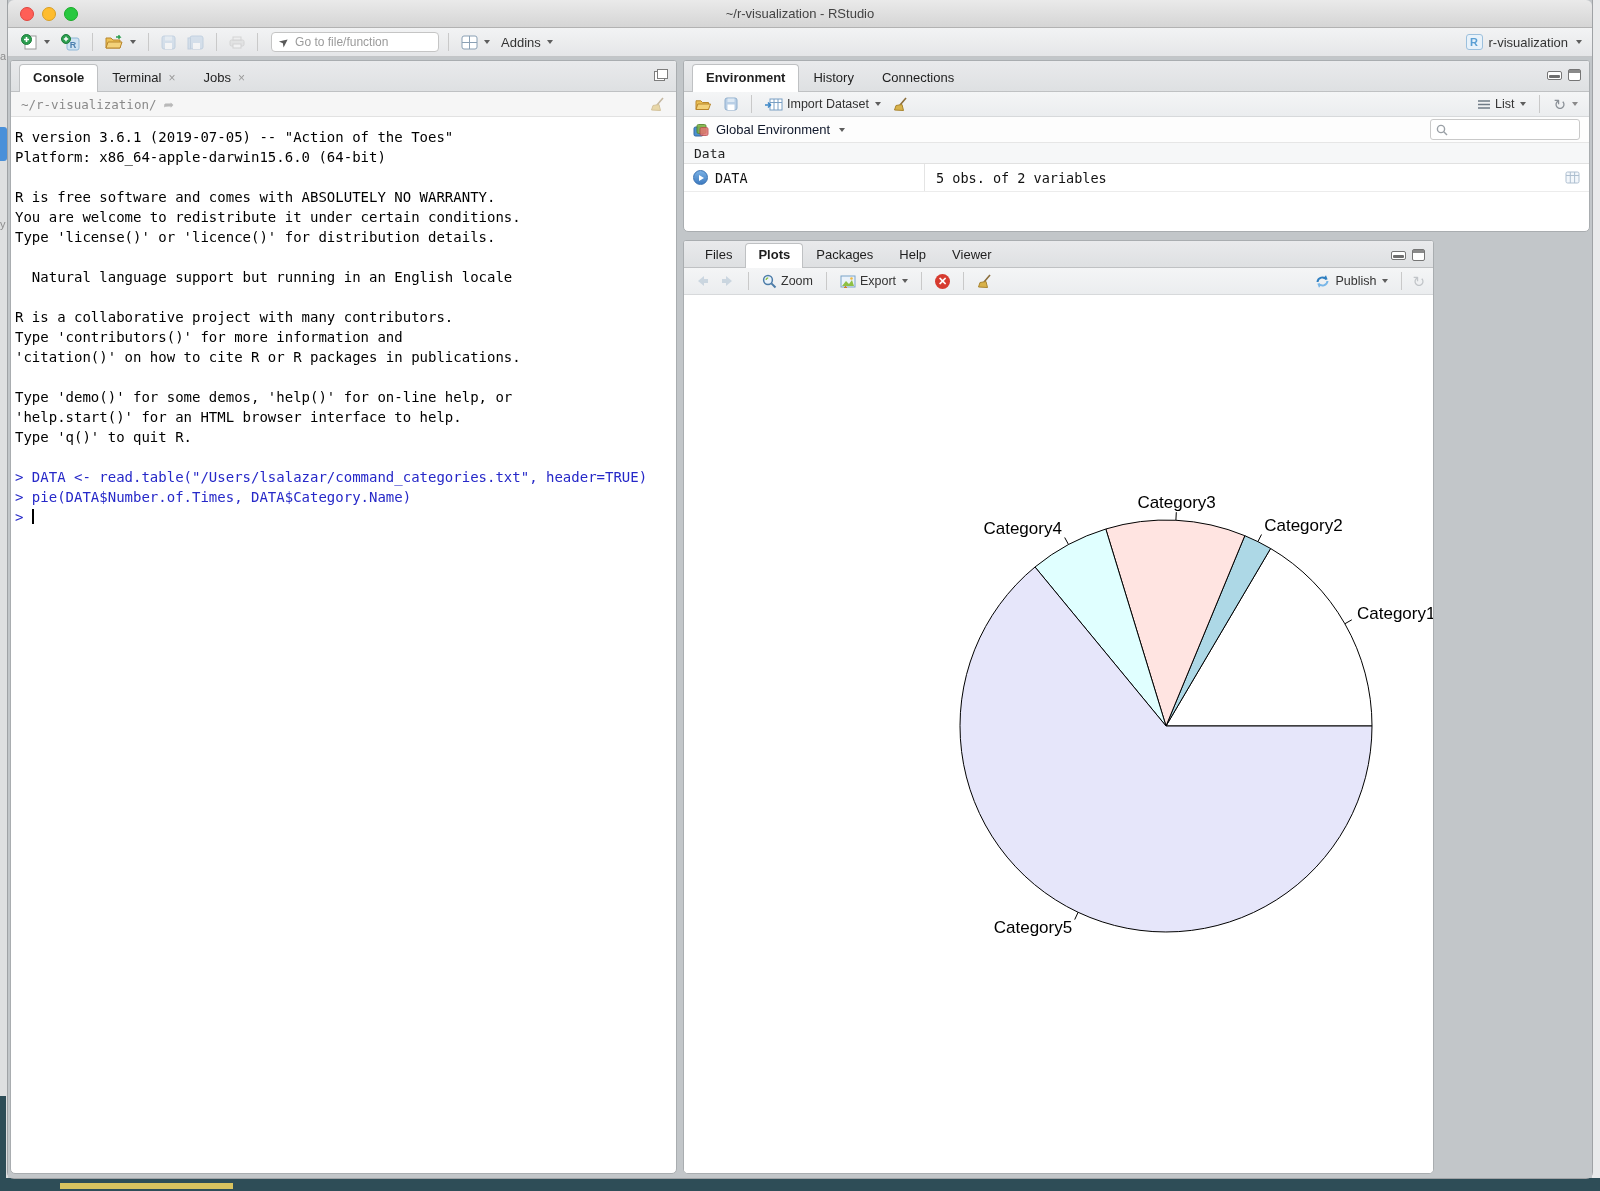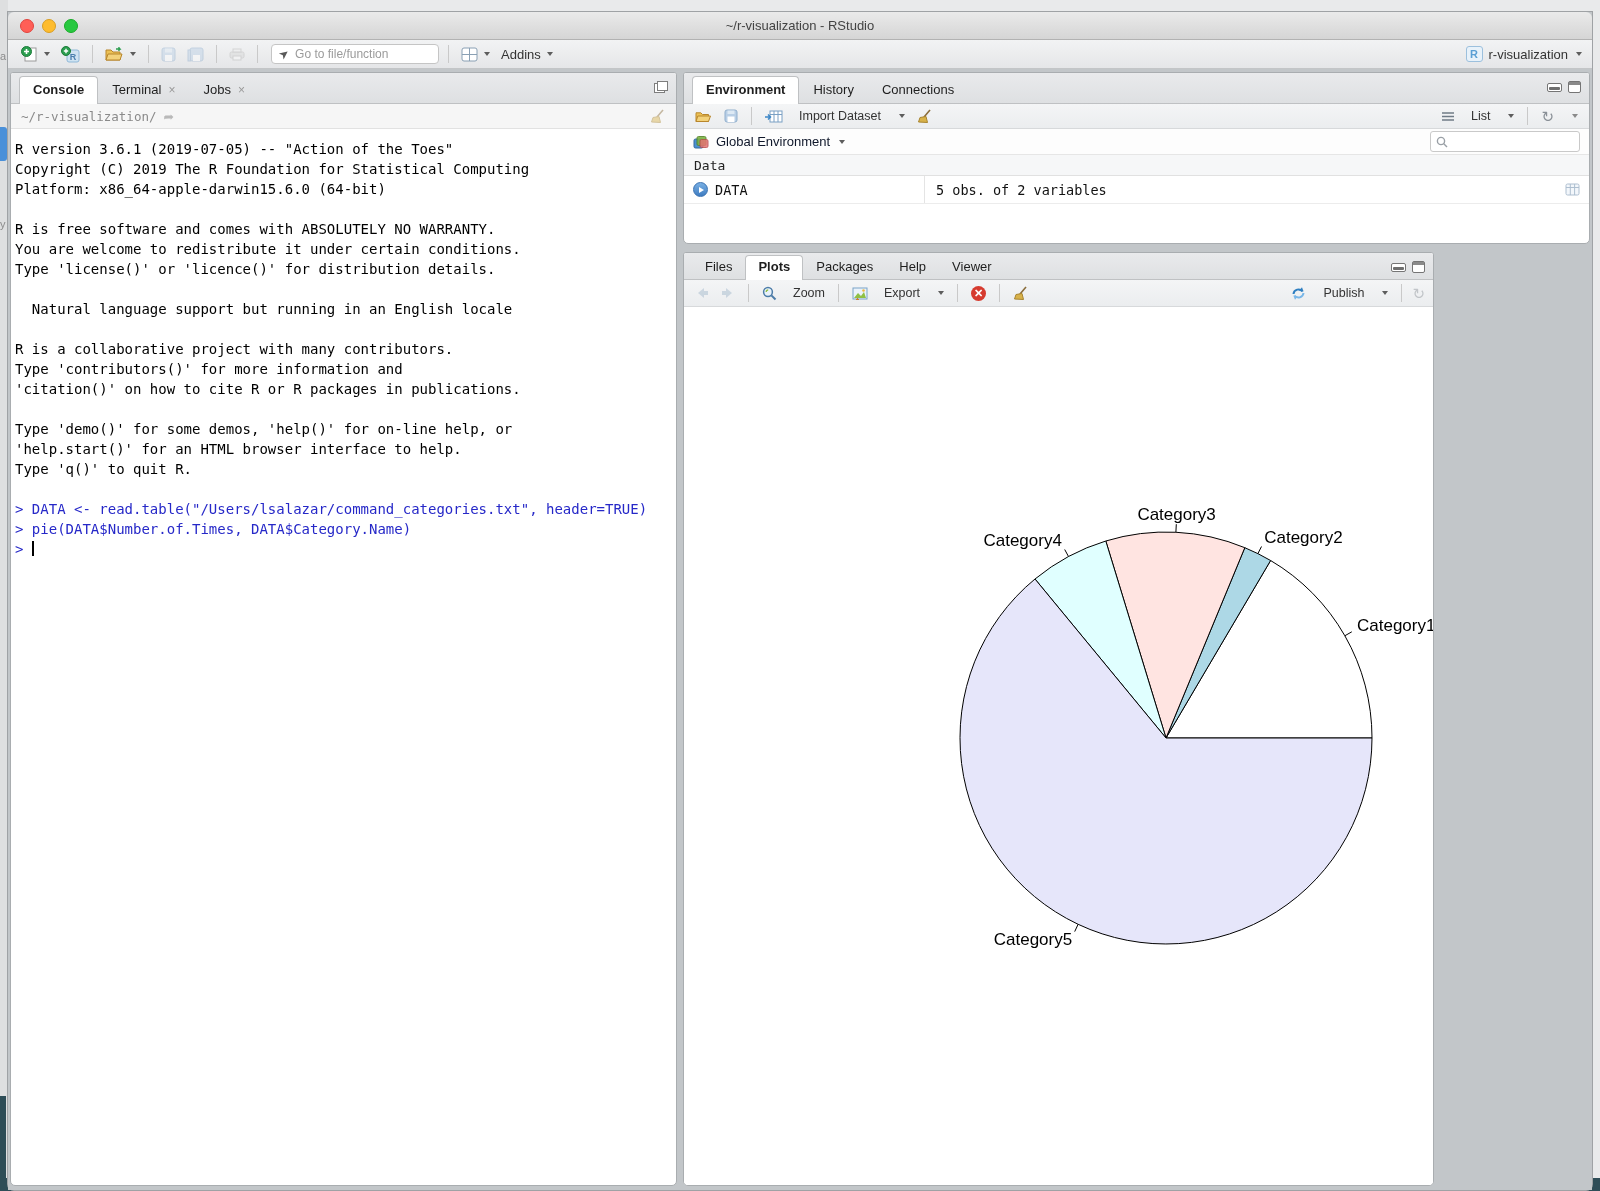--- a/index.html
+++ b/index.html
@@ -10,21 +10,21 @@
   }
   
   .bg-bottom-strip { position:absolute; left:0; top:1178px; width:1600px; height:13px; background:#2e4d57; }
   .bg-bottom-accent { position:absolute; left:60px; top:1183px; width:173px; height:6px; background:#d9c35f; }
   .bg-left-strip { position:absolute; left:0; top:0; width:8px; height:1178px; background:#dedfe0; color:#8c8c8c; font-size:11px; }
   .bg-left-strip .frag-a { position:absolute; left:0; top:50px; }
   .bg-left-strip .frag-y { position:absolute; left:0; top:218px; }
   .bg-left-blue { position:absolute; left:0; top:127px; width:7px; height:34px; background:#4a90d9; border-radius:0 3px 3px 0; }
   .bg-left-dark { position:absolute; left:0; top:1096px; width:6px; height:82px; background:#2e4d57; }
 
-  .window { position:absolute; left:8px; top:12px; width:1584px; height:1178px;
+  .window { position:absolute; left:8px; top:0; width:1584px; height:1178px;
     background:#c2c6c9; border-radius:0 0 6px 6px; box-shadow:0 0 0 1px #9fa2a5; }
 
   
   .titlebar { height:28px; background:linear-gradient(#eaeaea,#d5d5d5); border-bottom:1px solid #b2b2b2;
     border-radius:6px 6px 0 0; position:relative; }
   .traffic { position:absolute; top:7px; width:14px; height:14px; border-radius:50%; }
   .t-red    { left:12px; background:#ff5f57; border:1px solid #e0443e; }
   .t-yellow { left:34px; background:#febc2e; border:1px solid #d89e24; }
   .t-green  { left:56px; background:#28c840; border:1px solid #1aab29; }
   .title { text-align:center; line-height:28px; font-size:13px; color:#434343; }
@@ -77,21 +77,21 @@
   .console-line { white-space:pre; }
   .console-line.output { color:#000; }
   .console-line.input  { color:#2628c8; }
   .cursor { display:inline-block; width:2px; height:15px; background:#000; vertical-align:-2px; }
 
   
   .ptool { height:25px; background:linear-gradient(#f4f5f6,#ebedef); border-bottom:1px solid #d7d9db;
     display:flex; align-items:center; padding:0 8px; gap:6px; font-size:12.5px; color:#333; }
   .ptool.tall { height:27px; }
   .right-group { margin-left:auto; display:flex; align-items:center; gap:6px; }
-  .ibtn { display:flex; align-items:center; gap:16px; padding:1px 3px; border-radius:3px; }
+  .ibtn { display:flex; align-items:center; gap:4px; padding:1px 3px; border-radius:3px; }
   .faded { opacity:.45; }
 
   
   .scope-row { height:26px; background:#fdfdfd; border-bottom:1px solid #e6e6e6; display:flex; align-items:center;
     padding:0 9px; gap:7px; font-size:13px; color:#0f172a; }
   .searchbox { margin-left:auto; width:150px; height:21px; border:1px solid #c9c9c9; border-radius:3px; background:#fff;
     display:flex; align-items:center; padding:0 5px; gap:4px; }
   .sec-header { height:21px; background:#f6f7f8; border-bottom:1px solid #e1e1e1; display:flex; align-items:center;
     padding:0 10px; font-family:"DejaVu Sans Mono", monospace; font-size:13px; color:#222; }
   .obj-row { height:28px; display:flex; align-items:center; padding:0 9px; border-bottom:1px solid #ececec;
@@ -248,21 +248,20 @@
         <span class="spacer"></span>
         <span class="icon faded">
           <svg width="16" height="15">
               <line x1="13" y1="1" x2="7" y2="8" stroke="#8a6d3b" stroke-width="1.6"></line>
               <path d="M3 8.5 L9 7.5 L10.5 13.5 L1.5 13 Z" fill="#d8b24a" stroke="#a8842f"></path>
             </svg>
         </span>
       </div>
       <div class="console-out">
           <div class="console-line output">R version 3.6.1 (2019-07-05) -- "Action of the Toes"</div>
-          <div class="console-line output">Copyright (C) 2019 The R Foundation for Statistical Computing</div>
           <div class="console-line output">Platform: x86_64-apple-darwin15.6.0 (64-bit)</div>
           <div class="console-line output">&nbsp;</div>
           <div class="console-line output">R is free software and comes with ABSOLUTELY NO WARRANTY.</div>
           <div class="console-line output">You are welcome to redistribute it under certain conditions.</div>
           <div class="console-line output">Type 'license()' or 'licence()' for distribution details.</div>
           <div class="console-line output">&nbsp;</div>
           <div class="console-line output">  Natural language support but running in an English locale</div>
           <div class="console-line output">&nbsp;</div>
           <div class="console-line output">R is a collaborative project with many contributors.</div>
           <div class="console-line output">Type 'contributors()' for more information and</div>

